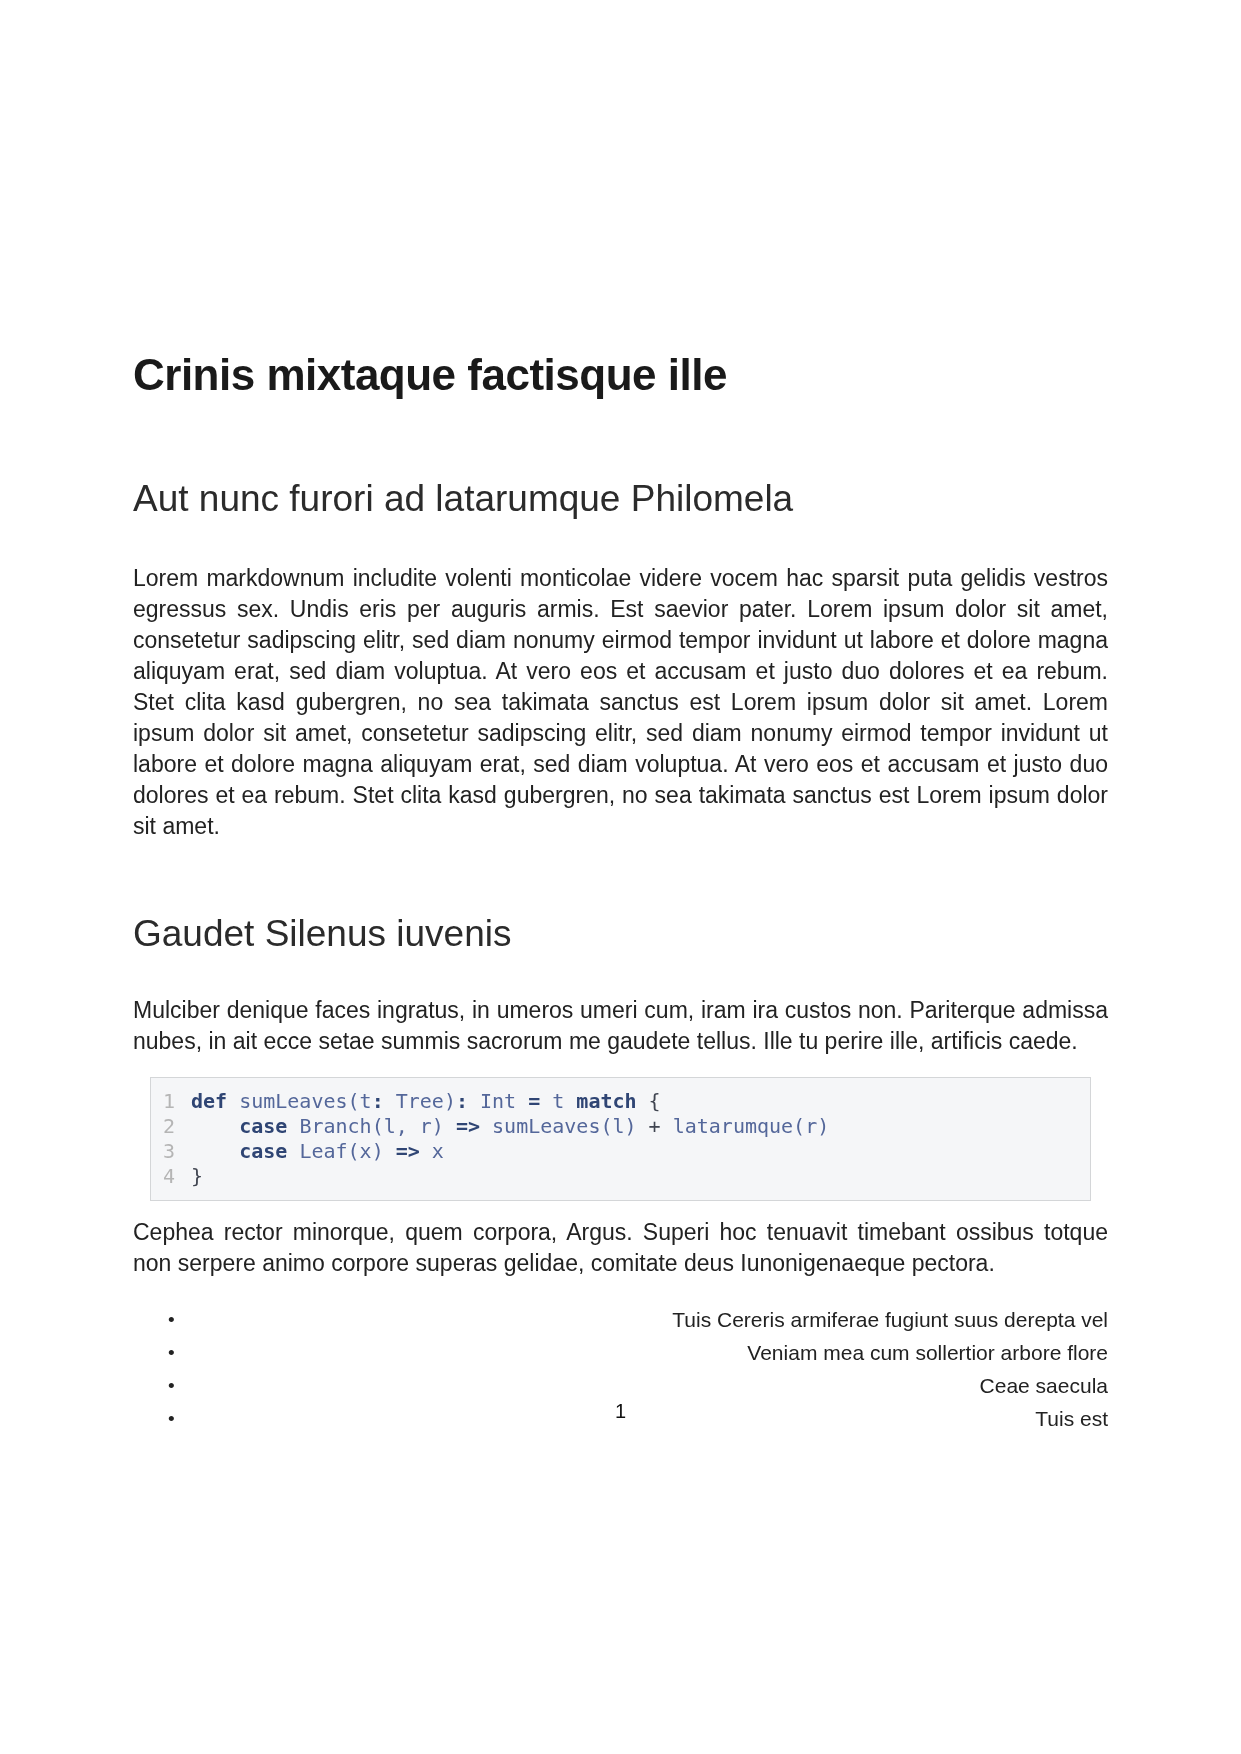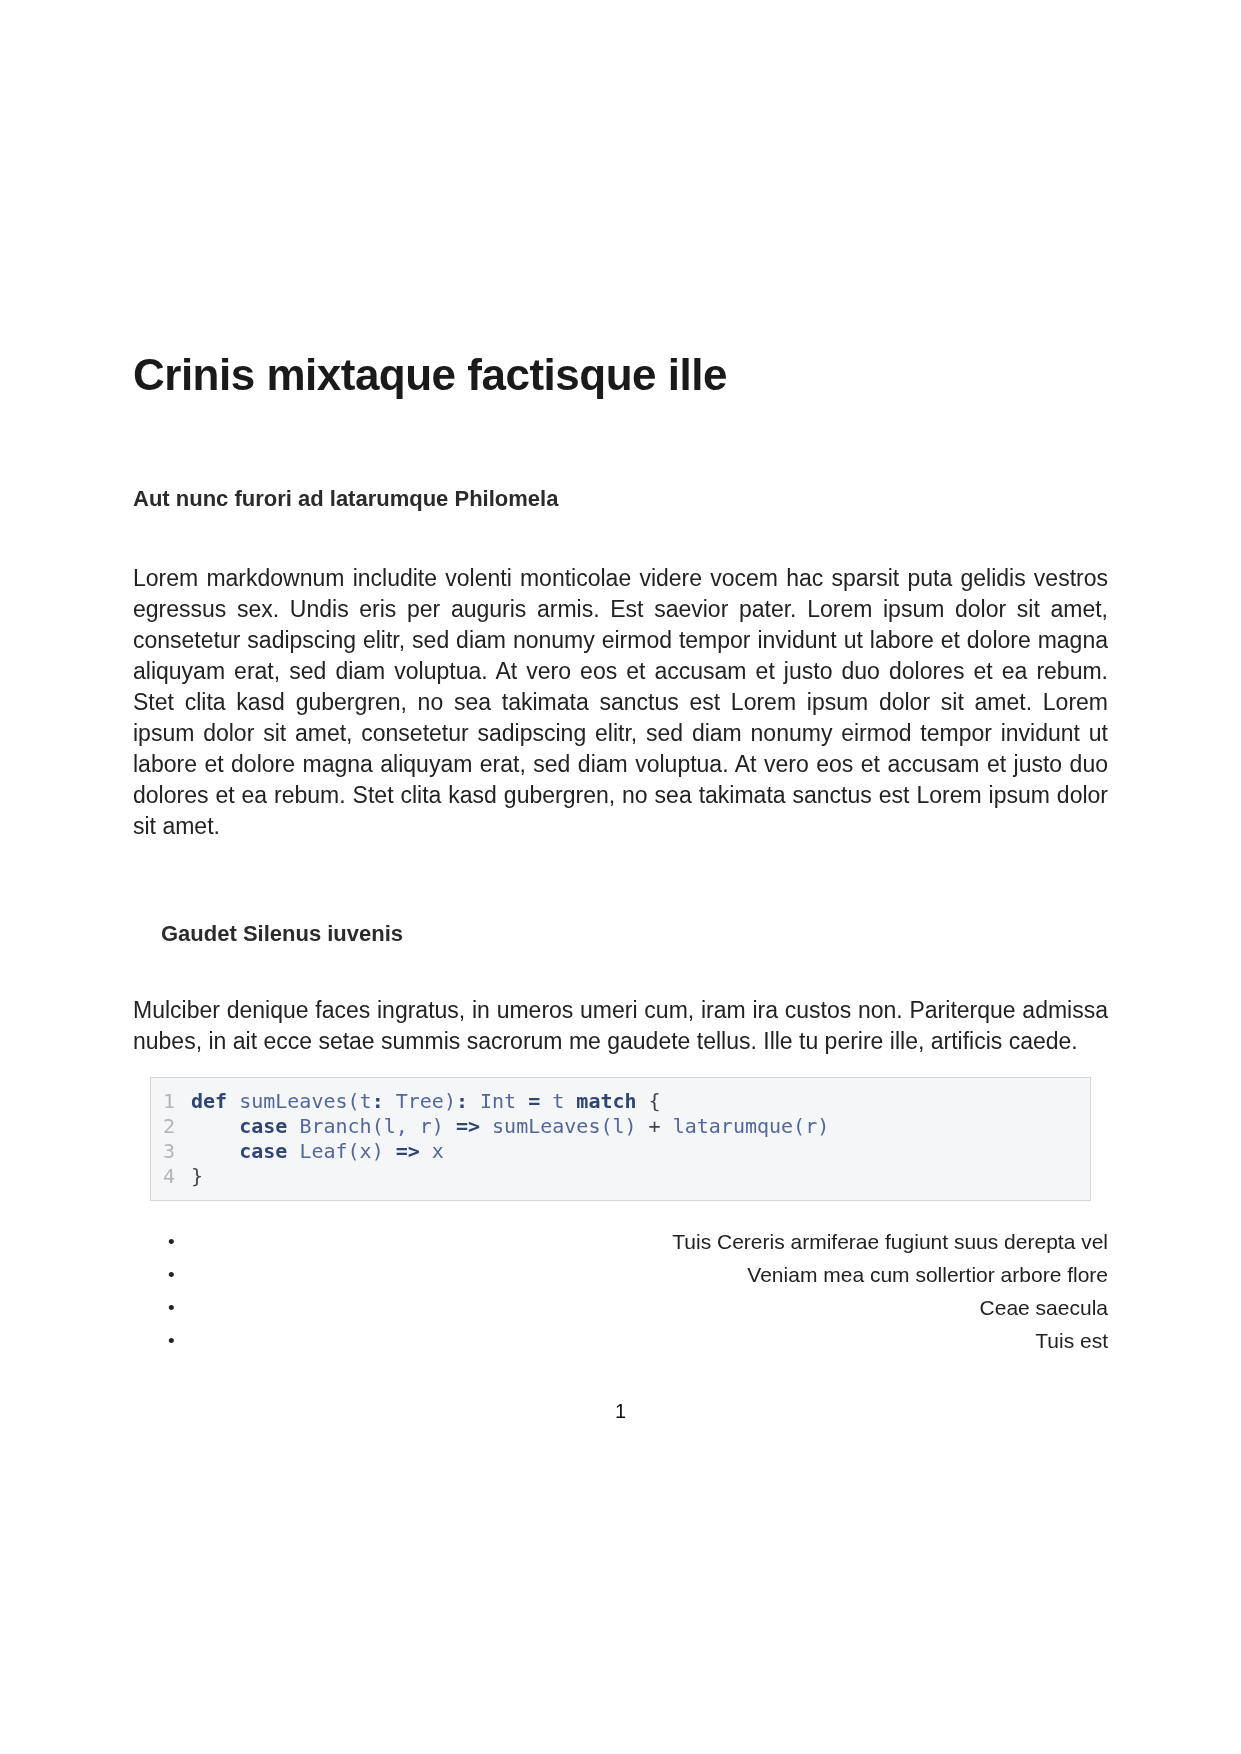--- a/index.html
+++ b/index.html
@@ -27,27 +27,27 @@
   .content{margin:0 133px;}
   h1.doc-title{
     margin-top:350px;
     font-size:44px;
     line-height:1.15;
     font-weight:bold;
     color:#1a1a1a;
     letter-spacing:-0.5px;
   }
   h2.section-heading{
-    font-size:22px;
+    font-size:37px;
     line-height:36px;
-    font-weight:bold;
+    font-weight:normal;
     color:var(--heading);
   }
   h2.first{margin-top:80px;}
-  h2.second{margin-top:74px;margin-left:28px;}
+  h2.second{margin-top:74px;}
   p.body-paragraph{
     font-size:23px;
     line-height:31px;
     text-align:justify;
     color:var(--body-text);
   }
   p.p1{margin-top:46px;}
   p.p2{margin-top:43px;}
   p.p3{margin-top:16px;}
   .code-block{
@@ -118,20 +118,21 @@
 
     <p class="body-paragraph p2">Mulciber denique faces ingratus, in umeros umeri cum, iram ira custos non. Pariterque admissa nubes, in ait ecce setae summis sacrorum me gaudete tellus. Ille tu perire ille, artificis caede.</p>
 
     <div class="code-block" id="code-lines">
         <div class="code-line"><span class="ln">1</span><span class="code-text"><span class="tok-kw">def</span><span class="tok-id"> sumLeaves(t</span><span class="tok-kw">:</span><span class="tok-id"> Tree)</span><span class="tok-kw">:</span><span class="tok-id"> Int </span><span class="tok-kw">=</span><span class="tok-id"> t </span><span class="tok-kw">match</span><span class="tok-op"> {</span></span></div>
         <div class="code-line"><span class="ln">2</span><span class="code-text"><span class="tok-id">    </span><span class="tok-kw">case</span><span class="tok-id"> Branch(l, r) </span><span class="tok-kw">=&gt;</span><span class="tok-id"> sumLeaves(l) </span><span class="tok-op">+</span><span class="tok-id"> latarumque(r)</span></span></div>
         <div class="code-line"><span class="ln">3</span><span class="code-text"><span class="tok-id">    </span><span class="tok-kw">case</span><span class="tok-id"> Leaf(x) </span><span class="tok-kw">=&gt;</span><span class="tok-id"> x</span></span></div>
         <div class="code-line"><span class="ln">4</span><span class="code-text"><span class="tok-op">}</span></span></div>
       </div>
 
+    <p class="body-paragraph p3">Cephea rector minorque, quem corpora, Argus. Superi hoc tenuavit timebant ossibus totque non serpere animo corpore superas gelidae, comitate deus Iunonigenaeque pectora.</p>
 
     <ul class="bullet-list">
       <li>Tuis Cereris armiferae fugiunt suus derepta vel</li>
       <li>Veniam mea cum sollertior arbore flore</li>
       <li>Ceae saecula</li>
       <li>Tuis est</li>
     </ul>
 
   </div>
 

